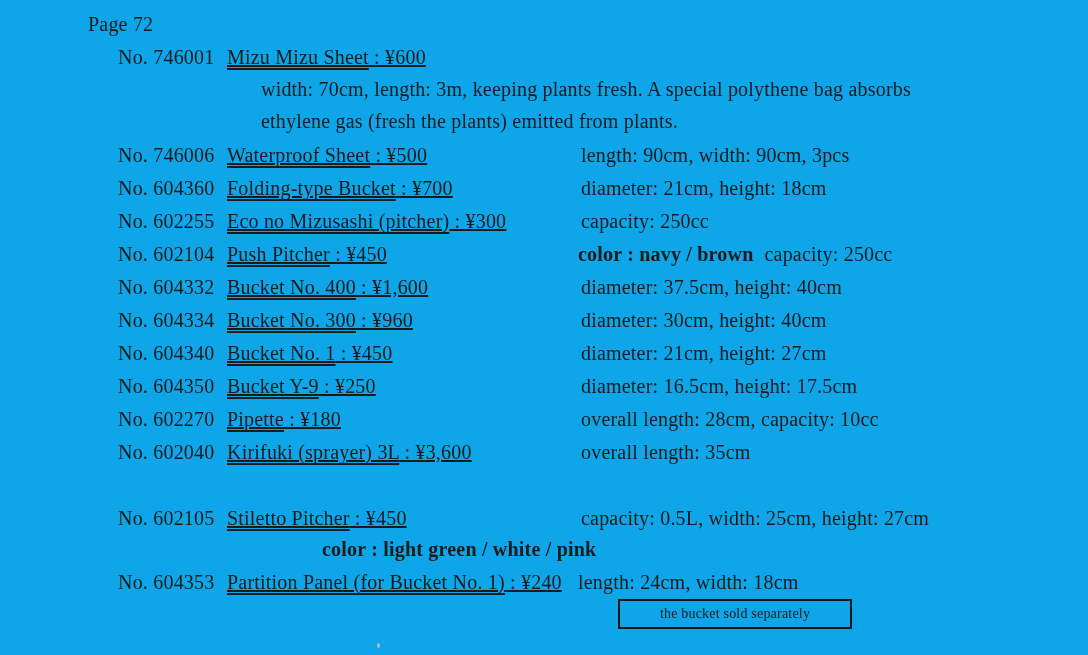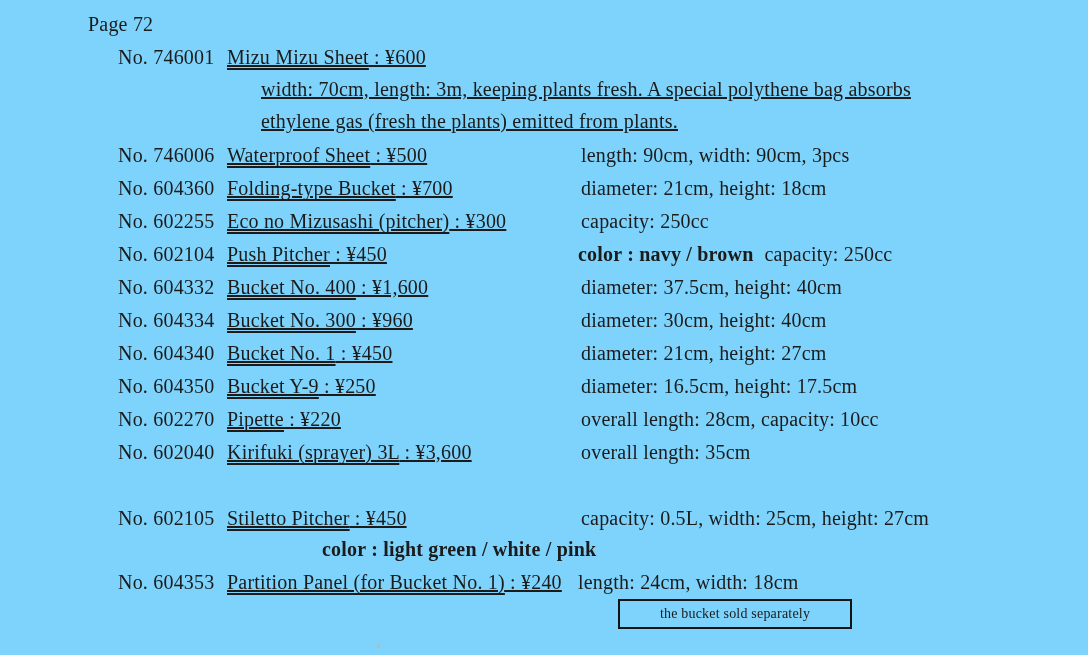--- a/index.html
+++ b/index.html
@@ -6,33 +6,33 @@
   body {
     width: 1088px; height: 655px;
     background: #ffffff;
     font-family: "Liberation Serif", "DejaVu Serif", serif;
     color: #1b1b1b;
     overflow: hidden;
   }
   .page {
     position: relative;
     width: 1088px; height: 655px;
-    background: #7dd3fc;
+    background: #0ea5e9;
     font-size: 20px;
     letter-spacing: 0.2px;
   }
   .row { position: absolute; left: 0; width: 100%; white-space: nowrap; height: 28px; }
   .page-label { position: absolute; left: 88px; }
   .no   { position: absolute; left: 118px; }
   .prod { position: absolute; left: 227px; text-decoration: underline; }
   .pname { text-decoration: underline; text-underline-offset: 4px; text-decoration-thickness: 1.5px; }
   .specwrap { position: absolute; left: 581px; }
   .spec-b { font-weight: bold; }
   .spec-b:not(:empty) { margin-right: 11px; }
-  .desc { position: absolute; left: 261px; text-decoration: underline; }
+  .desc { position: absolute; left: 261px; }
   .colornote { position: absolute; left: 322px; font-weight: bold; }
   .note-box {
     position: absolute; left: 618px; top: 599px;
     width: 230px; height: 26px;
     border: 2px solid #141414;
     display: flex; align-items: center; justify-content: center;
     font-size: 14px;
   }
   .speck {
     position: absolute; left: 377px; top: 643px;
@@ -102,21 +102,21 @@
   </div>
 
   <div class="row" style="top:375px">
     <span class="no">No. 604350</span>
     <span class="prod"><span class="pname">Bucket Y-9</span><span class="price"> : ¥250</span></span>
     <span class="specwrap"><span class="spec-b"></span><span class="spec-r">diameter: 16.5cm, height: 17.5cm</span></span>
   </div>
 
   <div class="row" style="top:408px">
     <span class="no">No. 602270</span>
-    <span class="prod"><span class="pname">Pipette</span><span class="price"> : ¥220</span></span>
+    <span class="prod"><span class="pname">Pipette</span><span class="price"> : ¥180</span></span>
     <span class="specwrap"><span class="spec-b"></span><span class="spec-r">overall length: 28cm, capacity: 10cc</span></span>
   </div>
 
   <div class="row" style="top:441px">
     <span class="no">No. 602040</span>
     <span class="prod"><span class="pname">Kirifuki (sprayer) 3L</span><span class="price"> : ¥3,600</span></span>
     <span class="specwrap"><span class="spec-b"></span><span class="spec-r">overall length: 35cm</span></span>
   </div>
 
 

